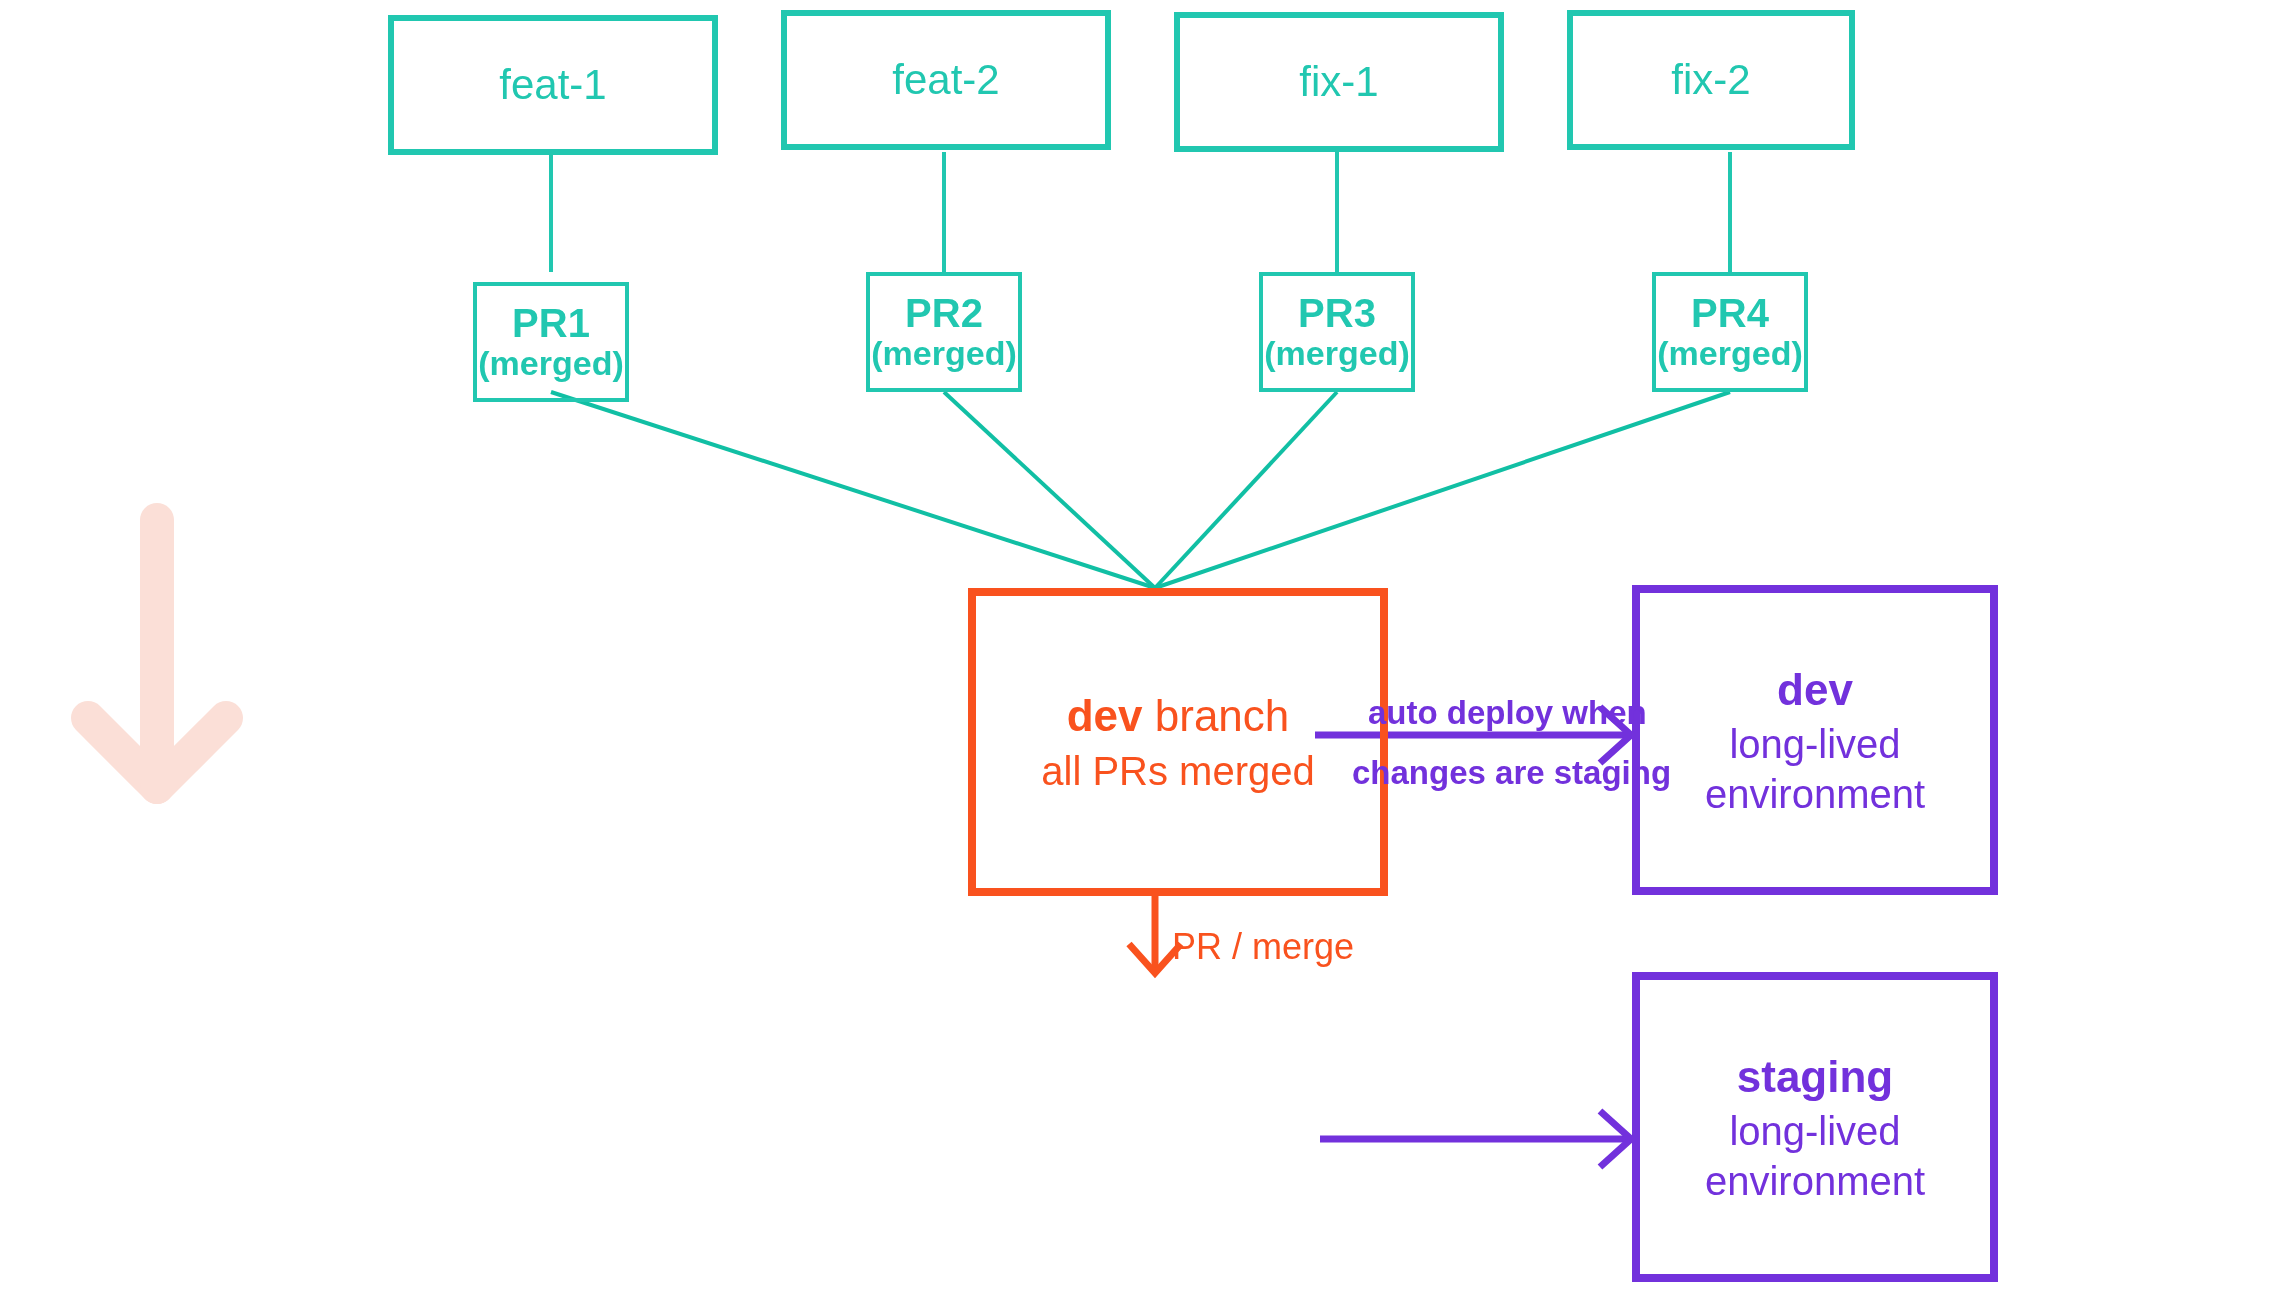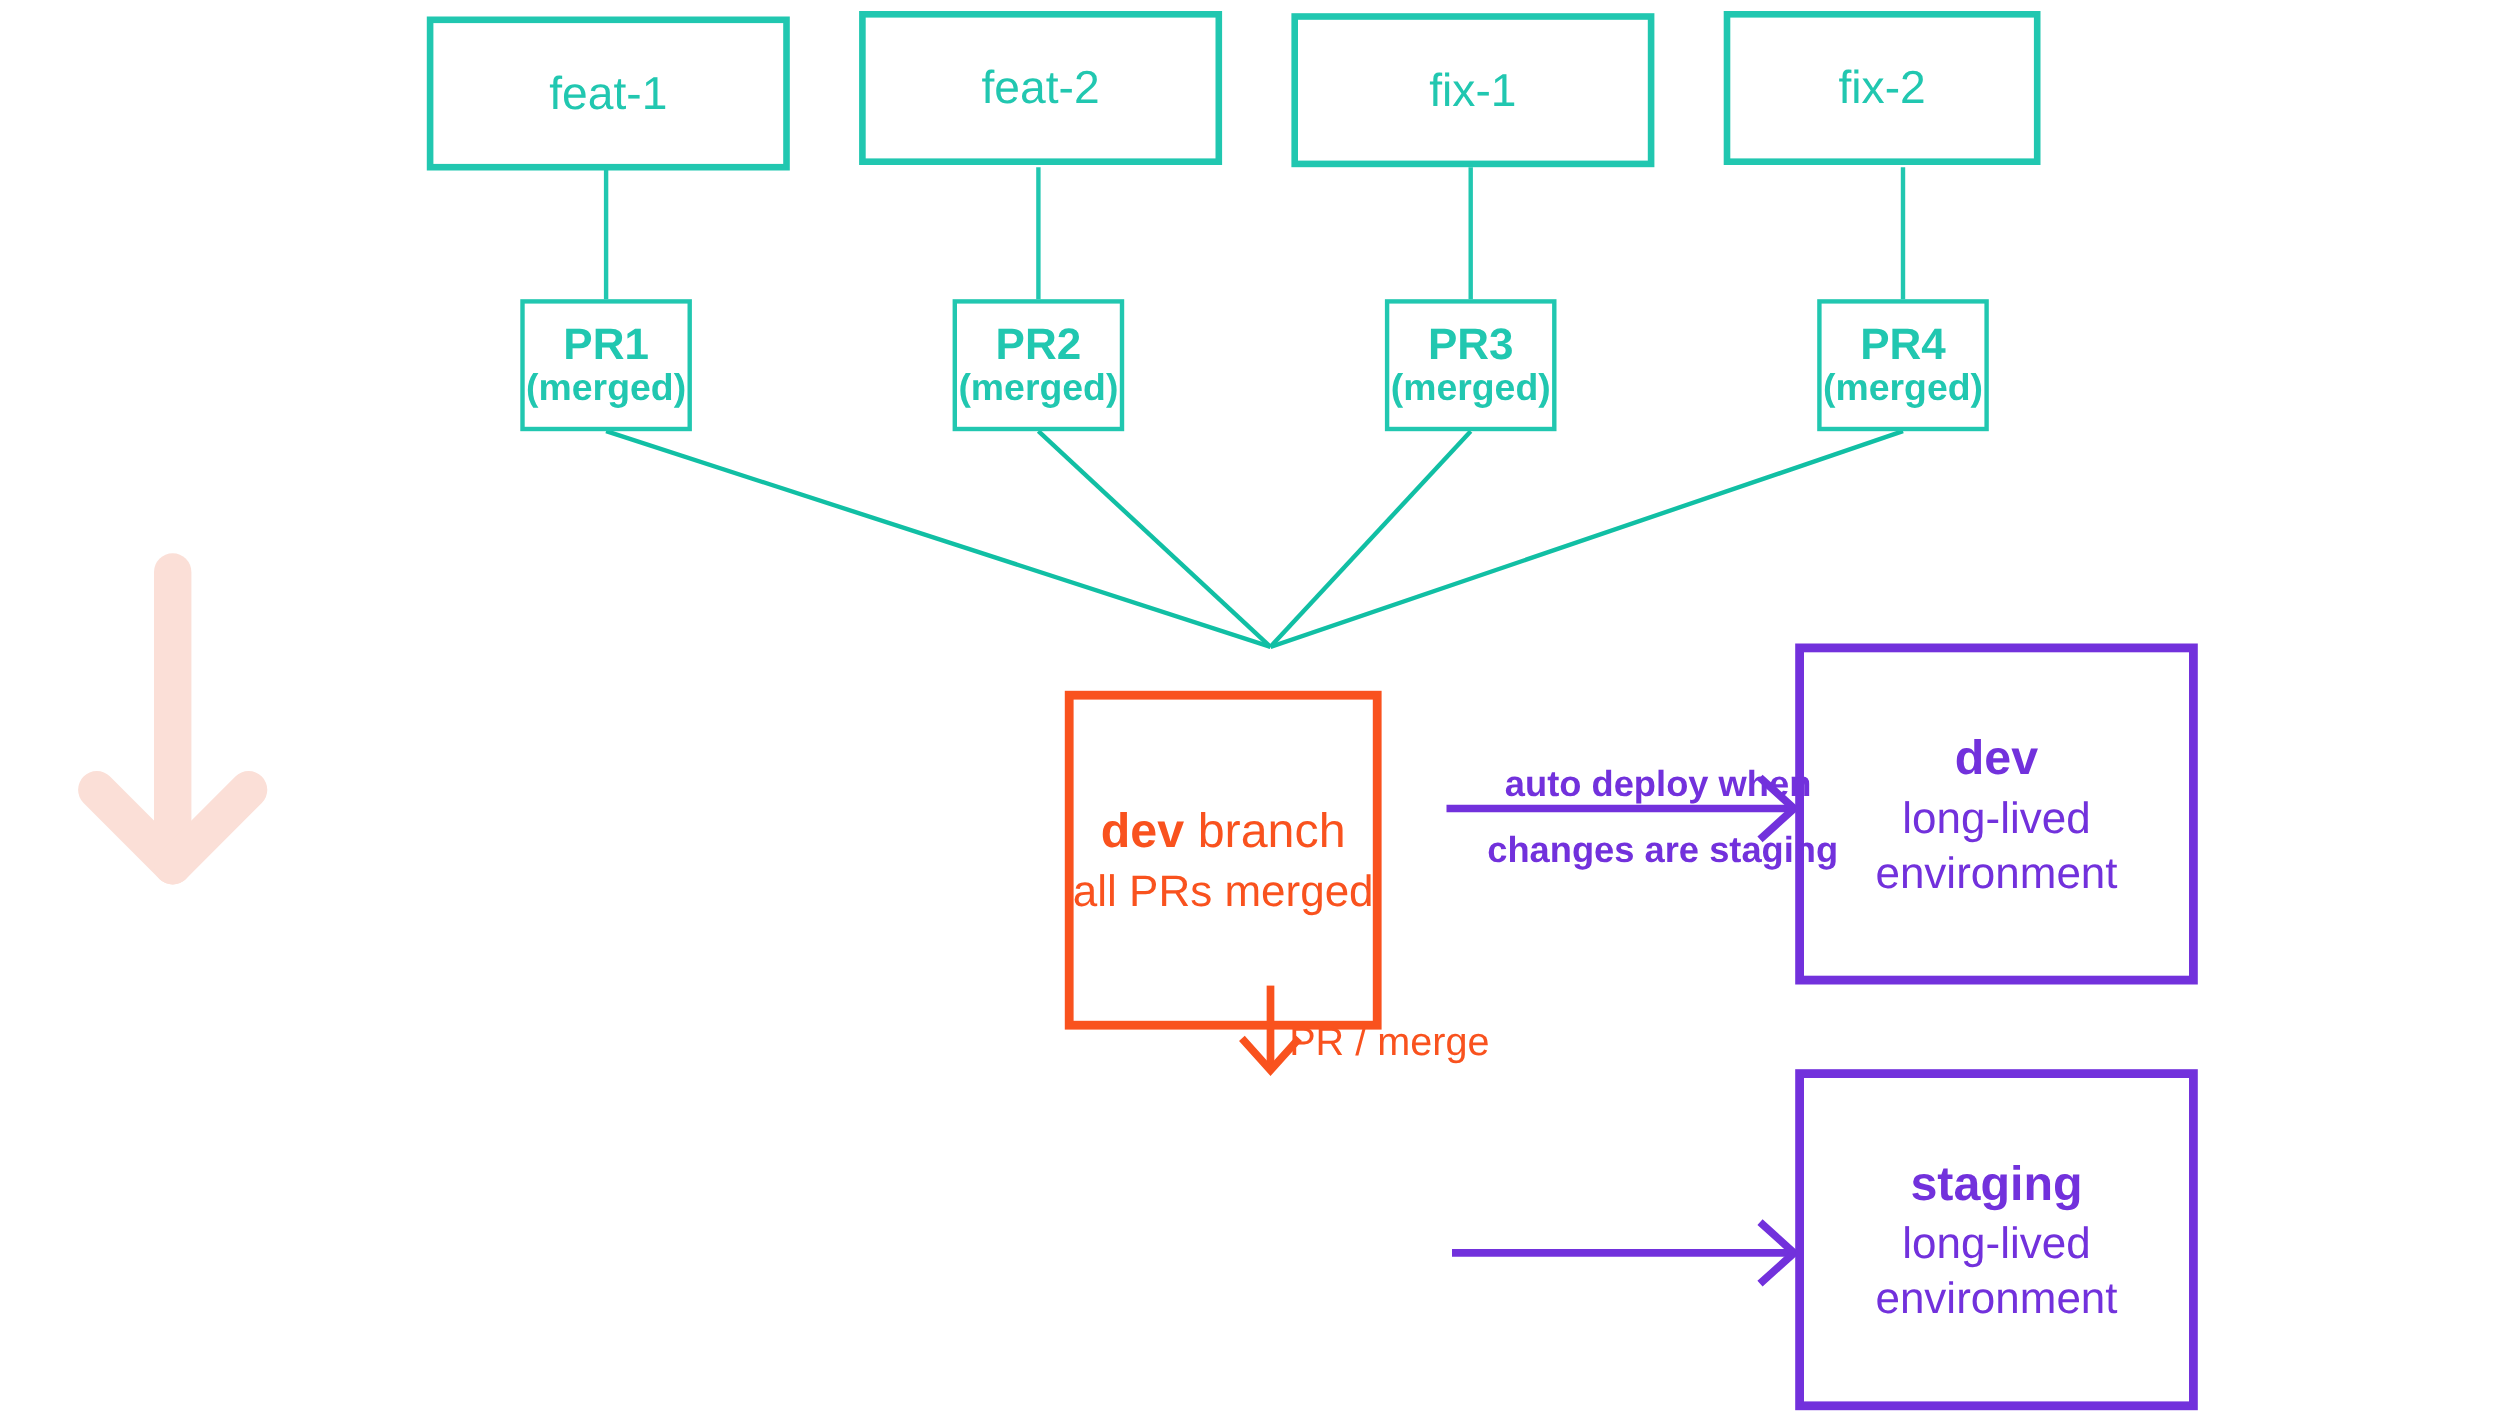--- a/index.html
+++ b/index.html
@@ -158,41 +158,41 @@
   </div>
 
   <div class="node branch-box" style="left:1174px; top:12px; width:330px; height:140px;">
     <div class="title">fix-1</div>
   </div>
 
   <div class="node branch-box" style="left:1567px; top:10px; width:288px; height:140px;">
     <div class="title">fix-2</div>
   </div>
 
-  <div class="node pr-box" style="left:473px; top:272px; width:156px; height:120px;">
+  <div class="node pr-box" style="left:473px; top:282px; width:156px; height:120px;">
     <div class="title">PR1</div>
     <div class="sub">(merged)</div>
   </div>
 
   <div class="node pr-box" style="left:866px; top:272px; width:156px; height:120px;">
     <div class="title">PR2</div>
     <div class="sub">(merged)</div>
   </div>
 
   <div class="node pr-box" style="left:1259px; top:272px; width:156px; height:120px;">
     <div class="title">PR3</div>
     <div class="sub">(merged)</div>
   </div>
 
   <div class="node pr-box" style="left:1652px; top:272px; width:156px; height:120px;">
     <div class="title">PR4</div>
     <div class="sub">(merged)</div>
   </div>
 
-  <div class="node orange-box" style="left:968px; top:588px; width:288px; height:308px;margin-top:40px;">
+  <div class="node orange-box" style="left:968px; top:588px; width:420px; height:308px;">
     <div class="line1">
       <b>dev</b><span> branch</span>
     </div>
     <div class="line2">all PRs merged</div>
   </div>
 
 
   <div class="node purple-box" style="left:1632px; top:585px; width:366px; height:310px;">
     <div class="env-name">dev</div>
     <div class="env-sub">long-lived</div>

